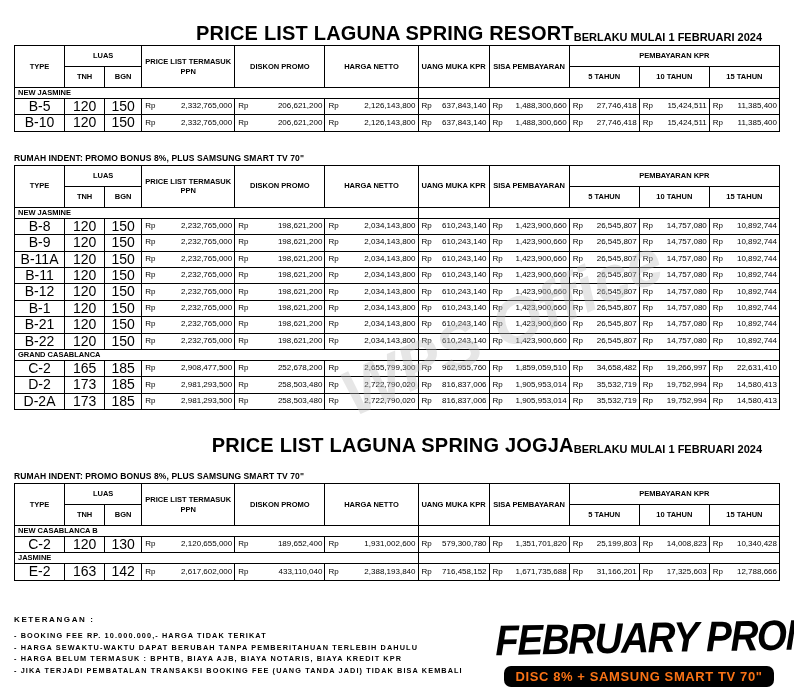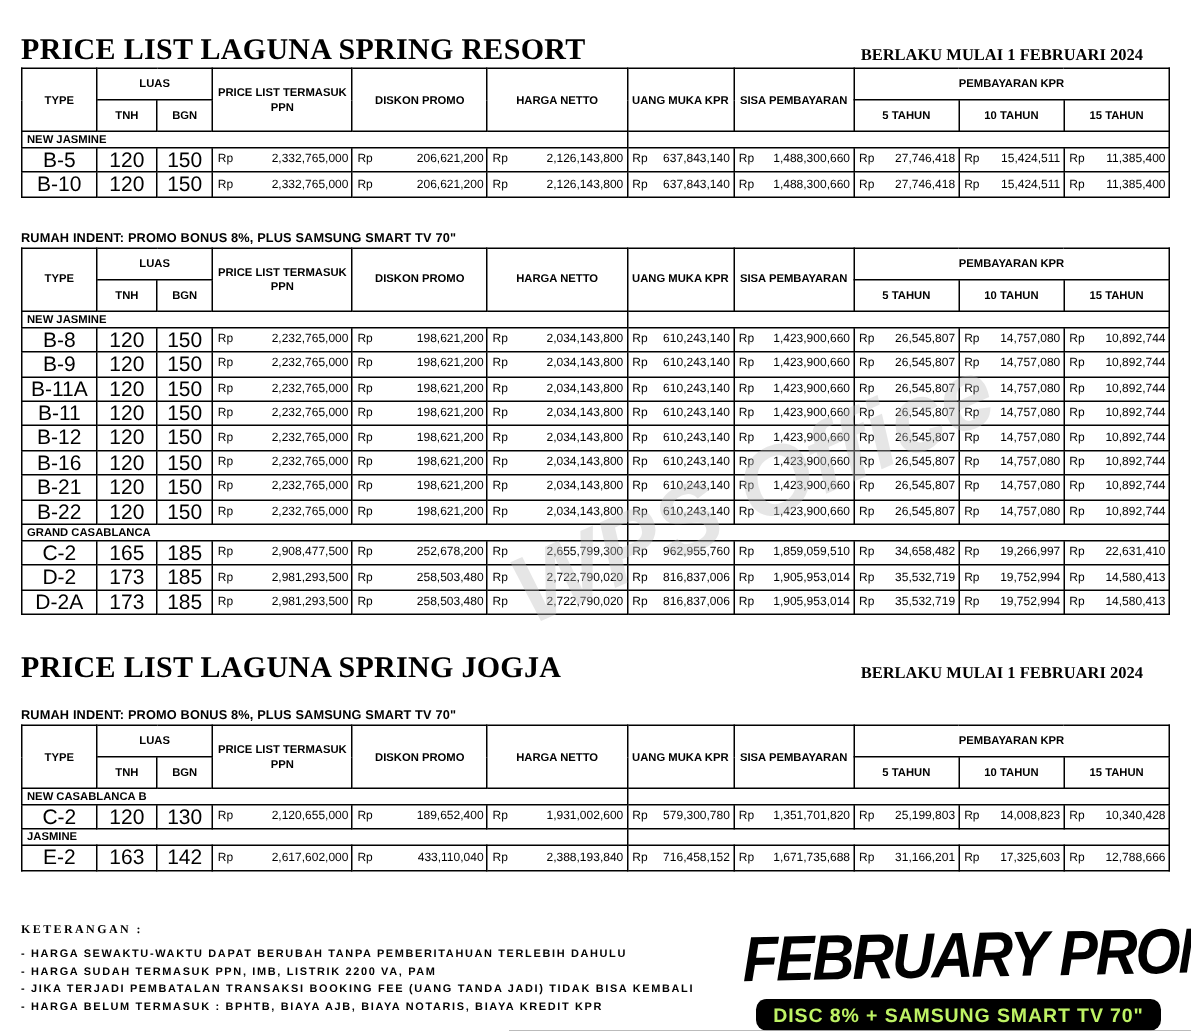--- a/index.html
+++ b/index.html
@@ -15,21 +15,21 @@
   }
   .watermark {
     position:absolute; left:330px; top:290px;
     font-size:64px; font-style:italic; font-weight:bold;
     color:rgba(190,190,190,0.38);
     transform:rotate(-24deg);
     white-space:nowrap; pointer-events:none;
     z-index:5;
   }
   .header-row {
-    display:flex; justify-content:space-between; align-items:flex-end;font-family:Liberation Serif, serif;
+    display:flex; justify-content:flex-end; align-items:flex-end;
   }
   .header-row.first { padding-top:22px; }
   .header-row.second { padding-top:24px; }
   .doc-title { font-size:20px; font-weight:bold; letter-spacing:0.2px; }
   .effective { font-size:11px; font-weight:bold; margin-right:18px; padding-bottom:2px; white-space:nowrap; }
   .table-caption { font-size:8.5px; font-weight:bold; margin-top:14px; margin-bottom:2px; letter-spacing:0.1px; }
   .table-caption.gap { margin-top:21px; }
 
   table.price-table { border-collapse:collapse; table-layout:fixed; width:766px; background:#fff; position:relative; z-index:2; background:transparent; }
   table.price-table th, table.price-table td {
@@ -42,31 +42,31 @@
   table.price-table tbody tr.section-row { height:11px; }
   tr.section-row td { font-size:7.5px; font-weight:bold; text-align:left; padding-left:3px; }
   td.center { text-align:center; font-size:14px; }
   td.money { font-size:8px; }
   td.money .wrap { display:flex; justify-content:space-between; align-items:center; }
   td.money .rp { padding-left:1px; }
   td.money .amt { text-align:right; }
 
   .footer { display:flex; justify-content:space-between; margin-top:34px; position:relative; z-index:2; }
   .notes { width:480px; }
-  .notes-heading { font-size:8px; font-weight:bold; letter-spacing:1.6px; margin-bottom:6px;font-family:Liberation Serif, serif; }
+  .notes-heading { font-size:8px; font-weight:bold; letter-spacing:1.6px; margin-bottom:6px; }
   .note-line { font-size:7.3px; font-weight:bold; letter-spacing:1.1px; line-height:11.8px; white-space:nowrap; }
   .promo { width:282px; text-align:center; padding-top:2px; }
   .promo-title {
     font-size:38px; font-weight:bold; font-style:italic;
     letter-spacing:-1.5px; white-space:nowrap;
     transform:scale(1.02,1.12) rotate(-1deg); transform-origin:center;
     margin-bottom:6px;
   }
   .promo-pill {
-    display:inline-block; background:#000; color:#bef264;
+    display:inline-block; background:#000; color:#f97316;
     border-radius:7px; font-size:13px; font-weight:bold;
     letter-spacing:0.6px; padding:3px 11px; white-space:nowrap;
   }
 </style>
 </head>
 <body>
 
 <div class="page">
   <div class="watermark">WPS Office</div>
 
@@ -520,21 +520,21 @@
             </div>
           </td>
           <td class="money">
             <div class="wrap">
               <span class="rp">Rp</span>
               <span class="amt">10,892,744</span>
             </div>
           </td>
         </tr>
         <tr class="data-row">
-          <td class="center">B-16</td>
+          <td class="center">B-1</td>
           <td class="center">120</td>
           <td class="center">150</td>
           <td class="money">
             <div class="wrap">
               <span class="rp">Rp</span>
               <span class="amt">2,232,765,000</span>
             </div>
           </td>
           <td class="money">
             <div class="wrap">
@@ -1005,24 +1005,24 @@
             </div>
           </td>
         </tr>
       </tbody>
     </table>
 
   <div class="footer">
     <div class="notes">
       <div class="notes-heading">KETERANGAN :</div>
       <div id="notes-list">
+          <div class="note-line">- BOOKING FEE RP. 10.000.000,- HARGA TIDAK TERIKAT</div>
           <div class="note-line">- HARGA SEWAKTU-WAKTU DAPAT BERUBAH TANPA PEMBERITAHUAN TERLEBIH DAHULU</div>
-          <div class="note-line">- HARGA SUDAH TERMASUK PPN, IMB, LISTRIK 2200 VA, PAM</div>
+          <div class="note-line">- HARGA BELUM TERMASUK : BPHTB, BIAYA AJB, BIAYA NOTARIS, BIAYA KREDIT KPR</div>
           <div class="note-line">- JIKA TERJADI PEMBATALAN TRANSAKSI BOOKING FEE (UANG TANDA JADI) TIDAK BISA KEMBALI</div>
-          <div class="note-line">- HARGA BELUM TERMASUK : BPHTB, BIAYA AJB, BIAYA NOTARIS, BIAYA KREDIT KPR</div>
         </div>
     </div>
     <div class="promo">
       <div class="promo-title">FEBRUARY PROMO</div>
       <div class="promo-pill">DISC 8% + SAMSUNG SMART TV 70"</div>
     </div>
   </div>
 </div>
 
 </body></html>

